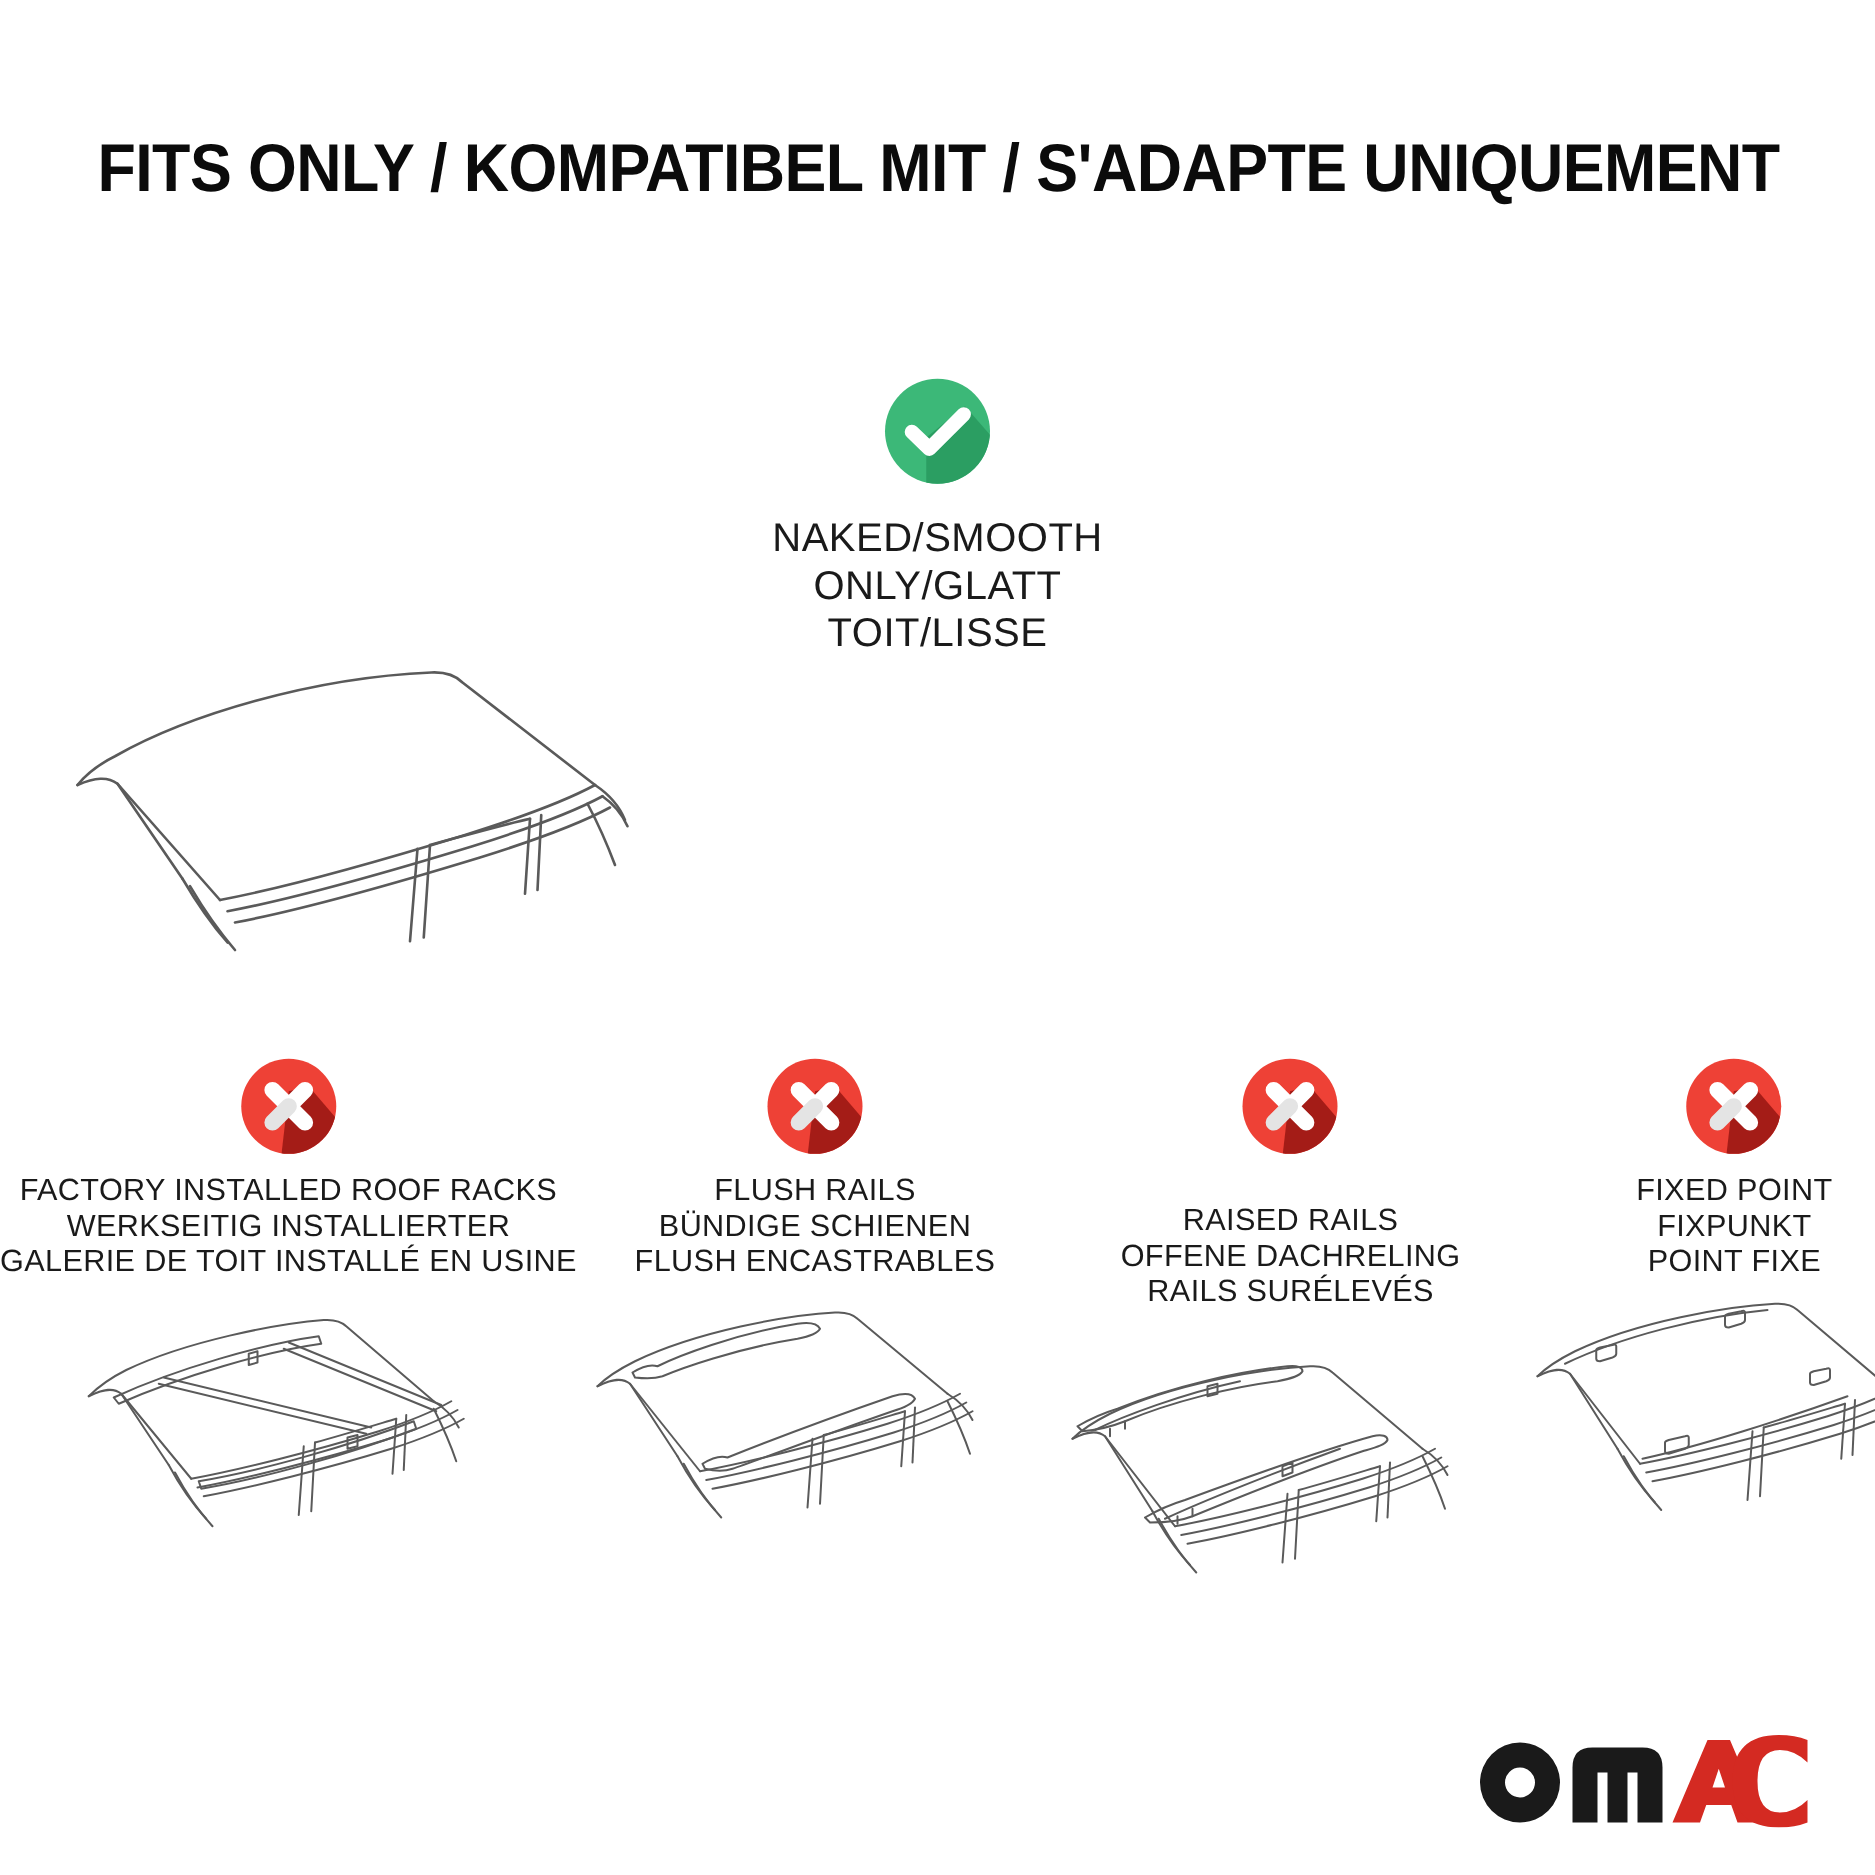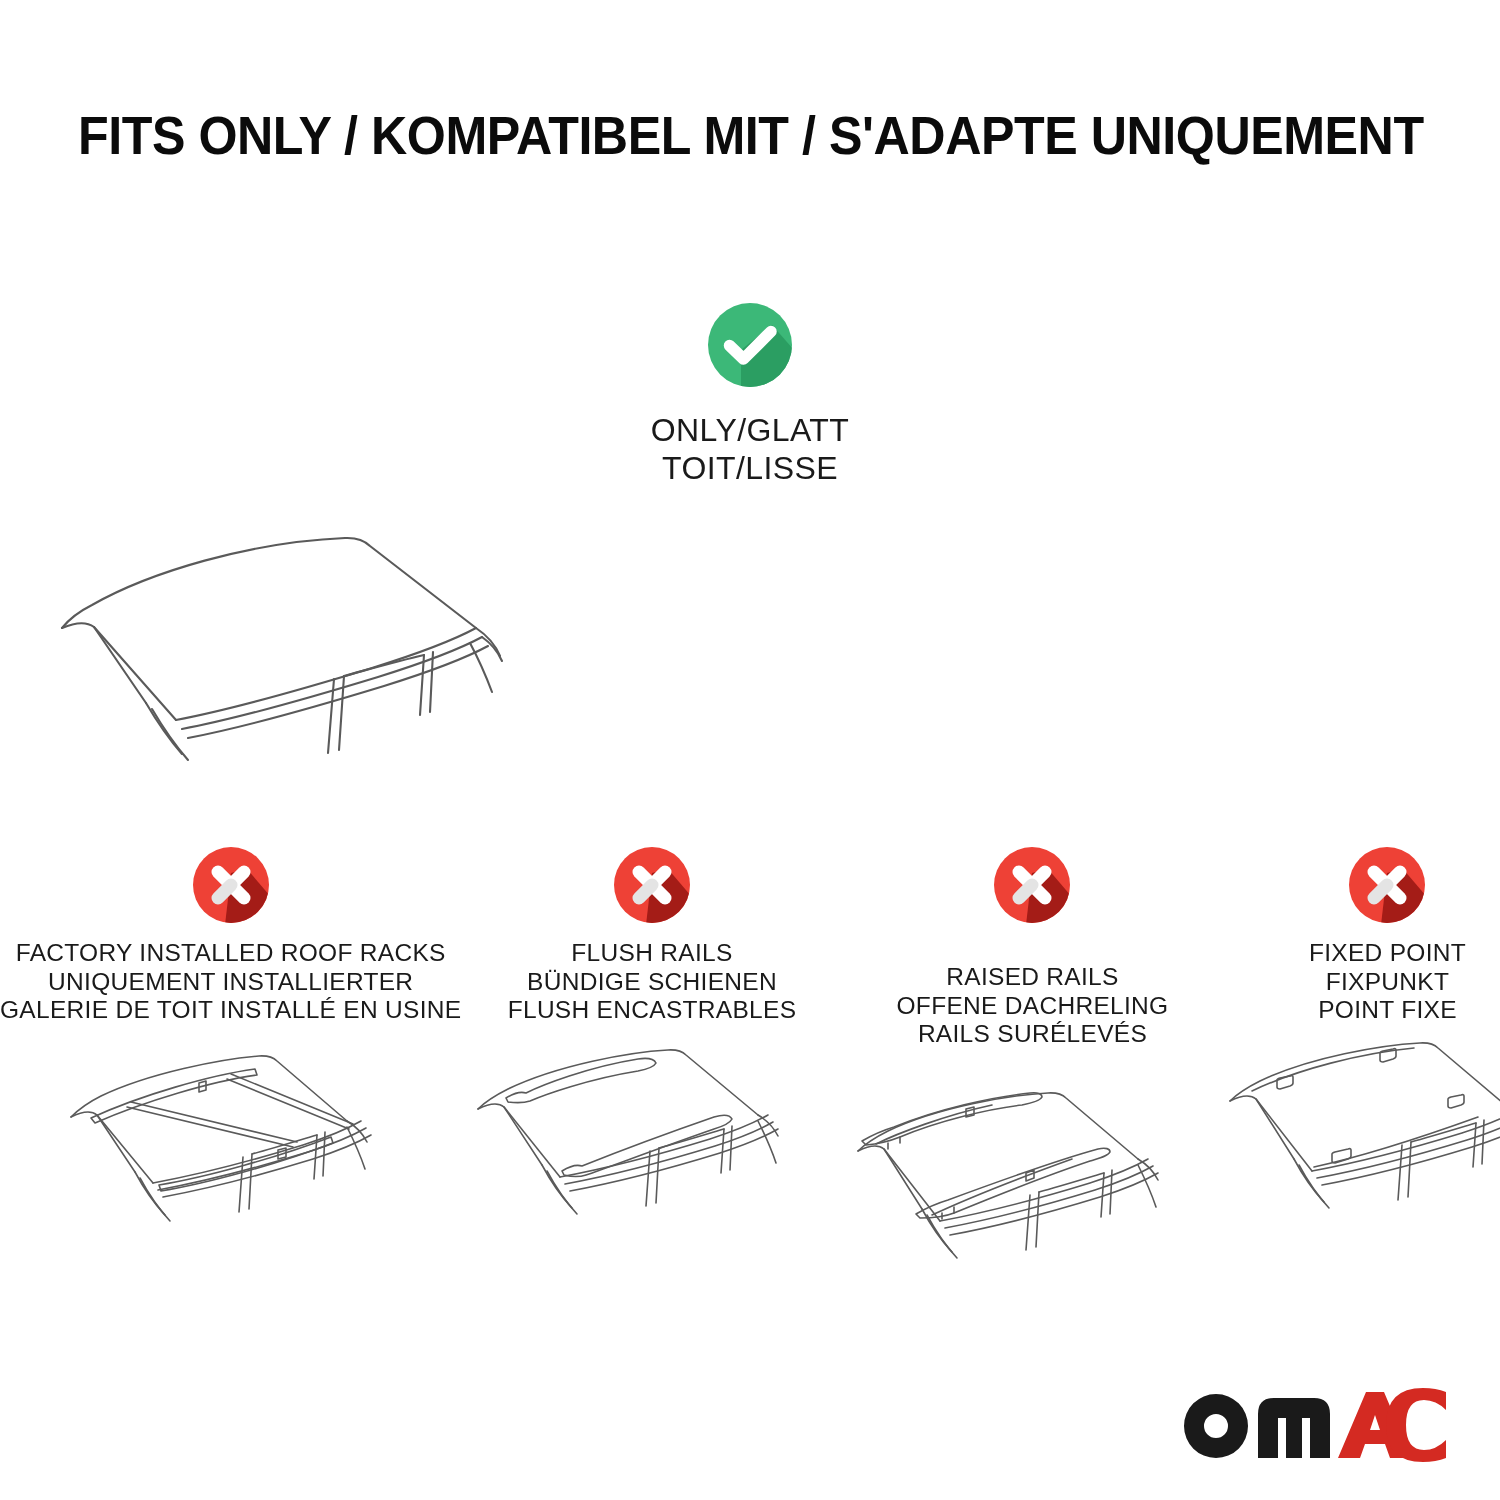--- a/index.html
+++ b/index.html
@@ -132,20 +132,21 @@
       </defs>
       <circle cx="50" cy="50" r="42" fill="#3cb878"></circle>
       <g clip-path="url(#clipCircleGreen)">
         <path d="M41 55 L72 30 L100 62 L100 100 L41 100 Z" fill="#2a9c61" opacity="0.95"></path>
       </g>
       <path d="M29.5 50.5 L43.5 64 L71 36.5" fill="none" stroke="#ffffff" stroke-width="11.5" stroke-linecap="round" stroke-linejoin="round"></path>
     </svg>
   </div>
 
   <div id="hero-caption">
+    <div>NAKED/SMOOTH</div>
     <div>ONLY/GLATT</div>
     <div>TOIT/LISSE</div>
   </div>
 </div>
 
 <div id="hero-roof">
   <svg class="roof-svg" width="560" height="300" viewBox="0 0 560 300">
     <g fill="none" stroke="#5a5a5a" stroke-width="2.1" stroke-linecap="round" stroke-linejoin="round">
 
       <path d="M62 118 C70 108 80 101 92 95 C150 62 250 32 345 28
@@ -195,21 +196,21 @@
         </g>
         <g stroke-linecap="round">
           <path d="M27 27 L53 53" stroke="#ffffff" stroke-width="13"></path>
           <path d="M53 27 L40 40" stroke="#ffffff" stroke-width="13"></path>
           <path d="M40 40 L27 53" stroke="#e4e4e4" stroke-width="13"></path>
         </g>
       </svg>
     </div>
     <div class="nf-caption">
       <div>FACTORY INSTALLED ROOF RACKS</div>
-      <div>UNIQUEMENT INSTALLIERTER</div>
+      <div>WERKSEITIG INSTALLIERTER</div>
       <div>GALERIE DE TOIT INSTALLÉ EN USINE</div>
     </div>
     <div class="nf-art">
       <svg class="roof-svg" width="400" height="215" viewBox="0 0 400 215">
         <g fill="none" stroke="#5a5a5a" stroke-width="1.6" stroke-linecap="round" stroke-linejoin="round">
 
           <path d="M40 78 C48 70 58 63 70 57 C118 34 190 20 228 17 C236 16.5 242 18 246 22 L316 82"></path>
           <path d="M40 78 C52 72 60 71 66 76 L104 133"></path>
           <path d="M66 76 L122 144"></path>
 

